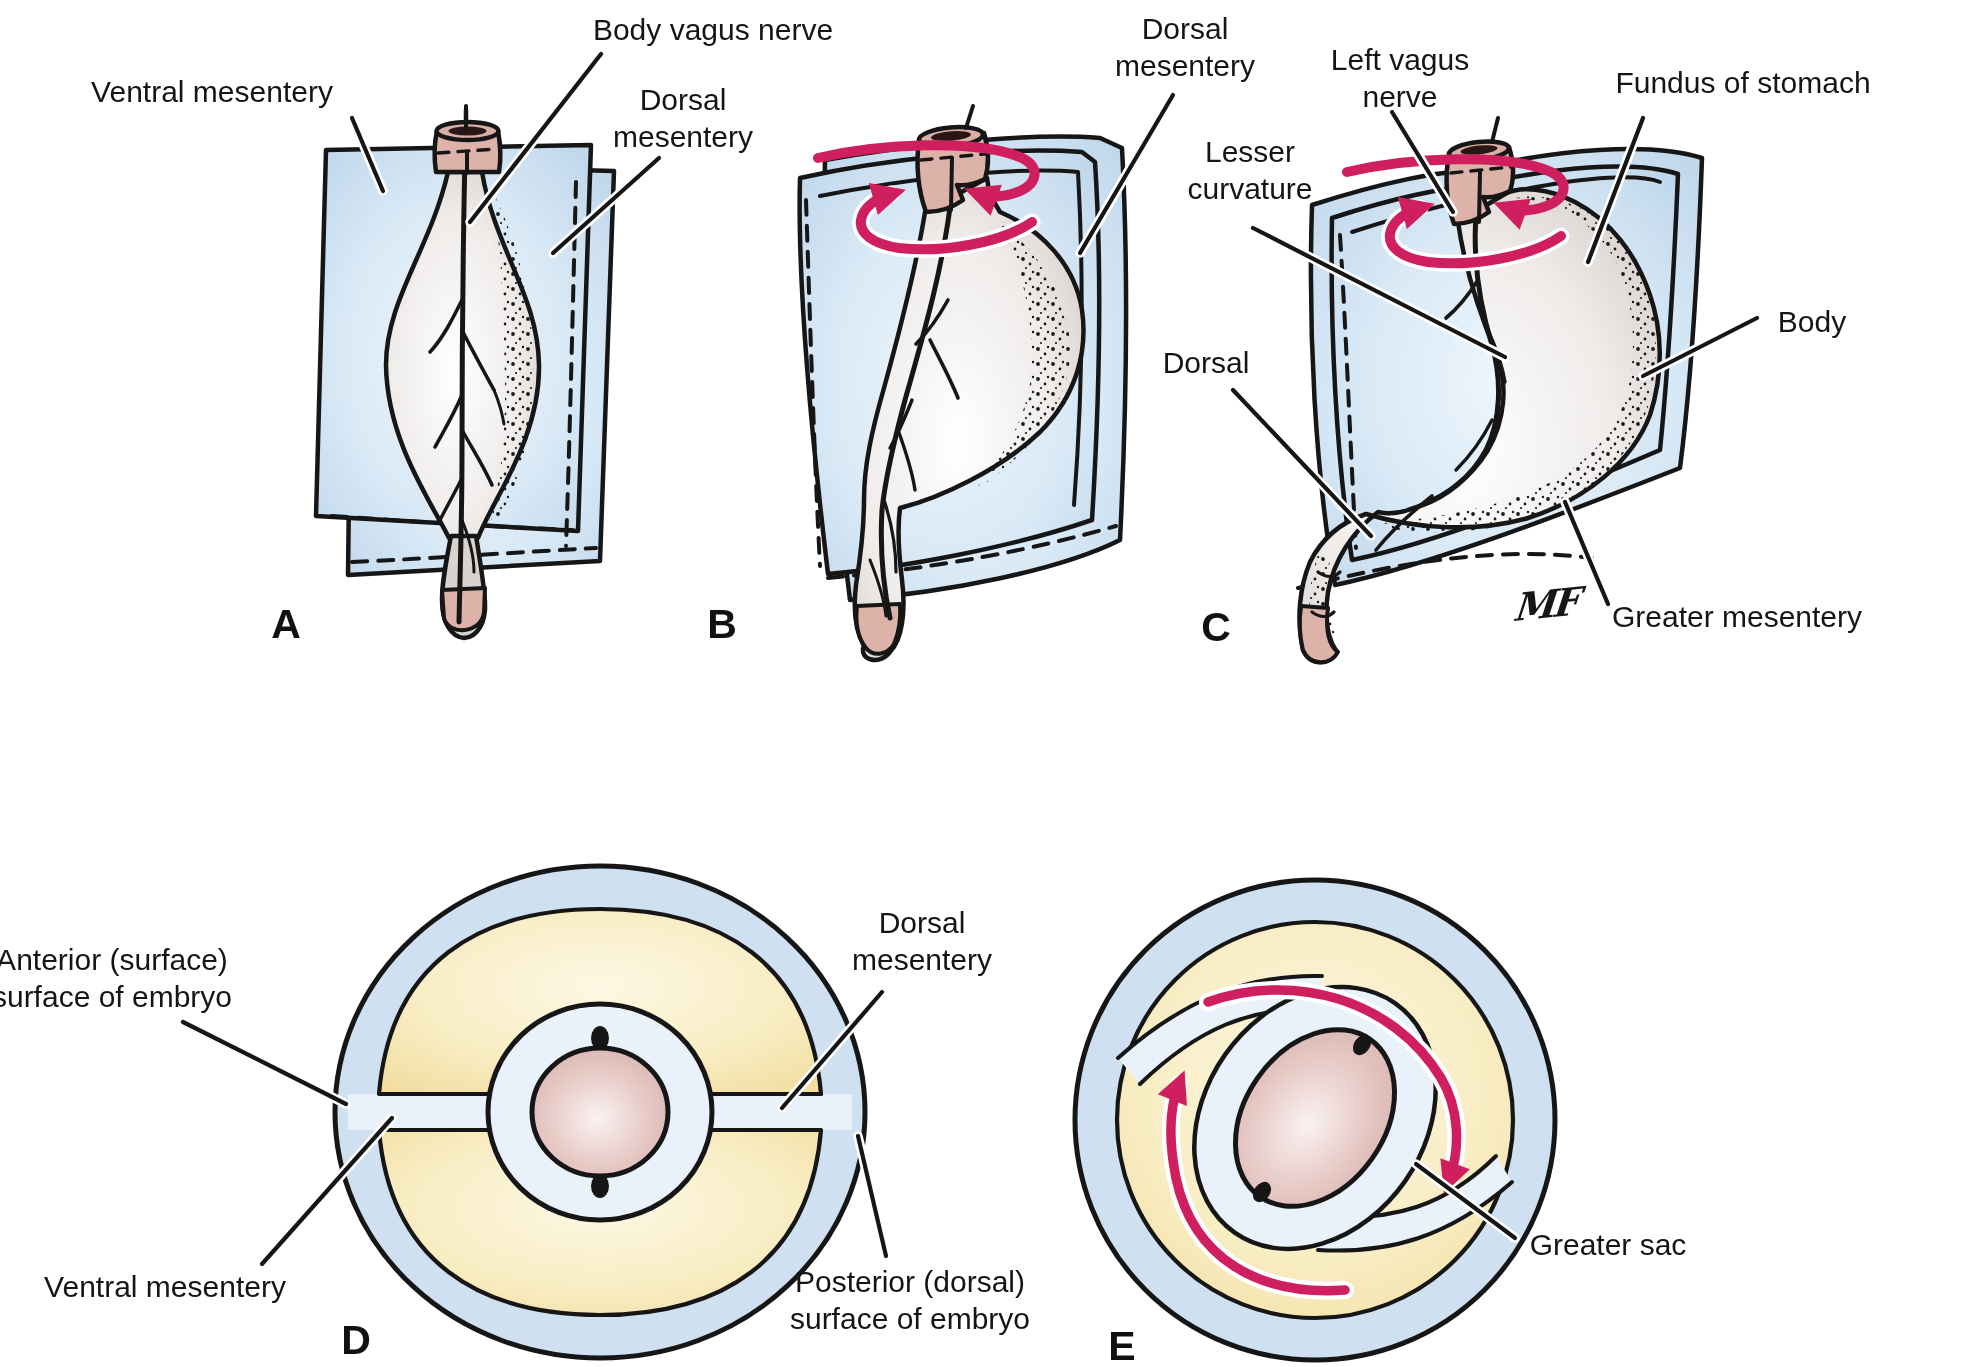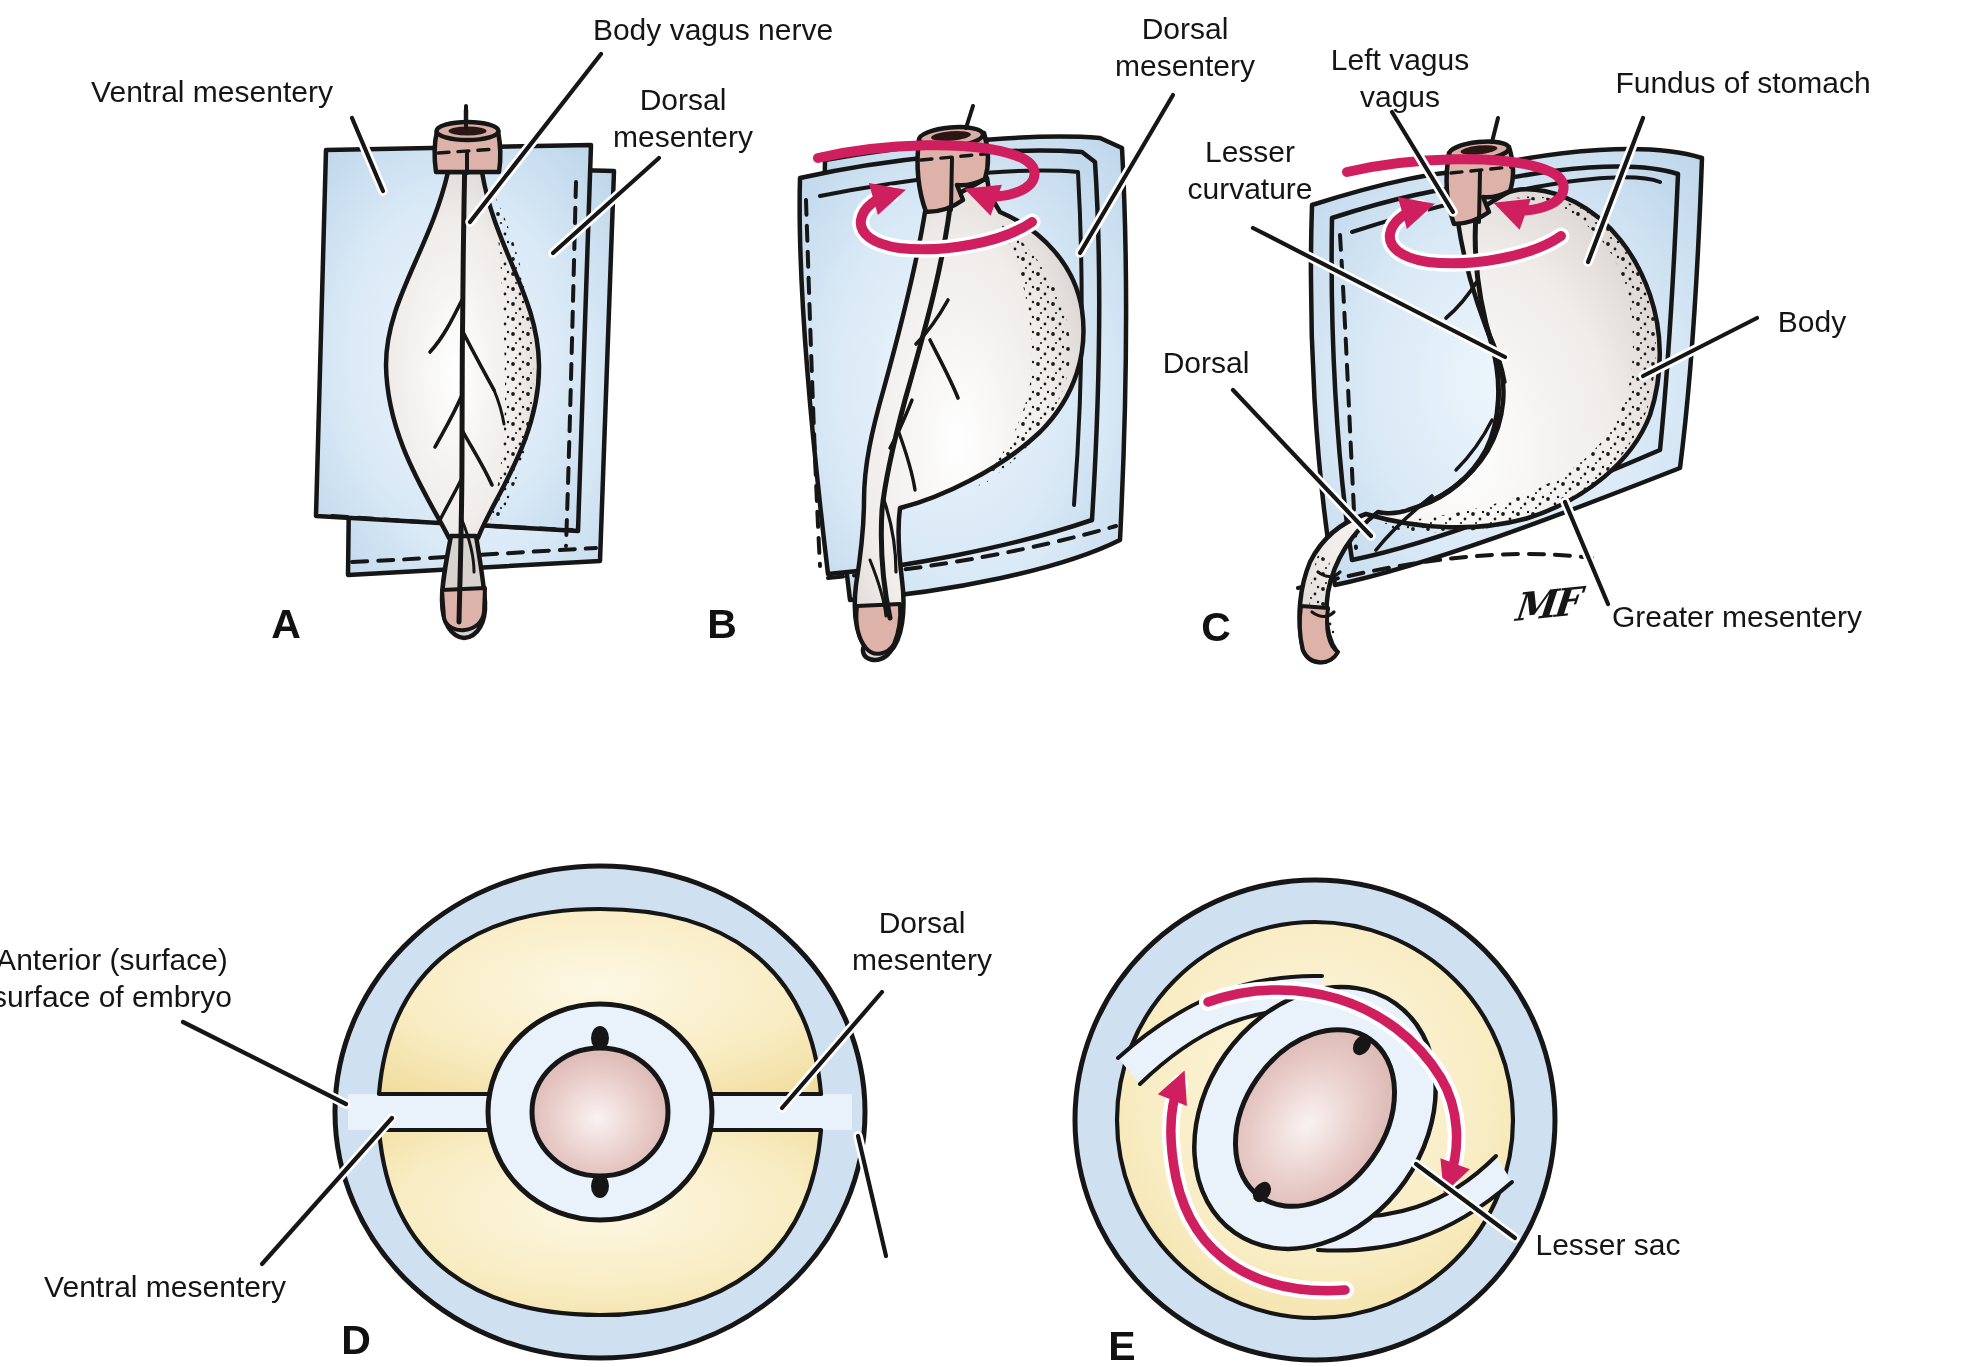--- a/index.html
+++ b/index.html
@@ -241,42 +241,46 @@
     <span>mesentery</span>
   </div>
 
   <div class="label" style="left:1185px;top:48px">
     <span>Dorsal</span><br>
     <span>mesentery</span>
   </div>
 
   <div class="label" style="left:1400px;top:79px">
     <span>Left vagus</span><br>
-    <span>vagus</span>
+    <span>nerve</span>
   </div>
   <div class="label" style="left:1743px;top:83px">Fundus of stomach</div>
   <div class="label" style="left:1250px;top:171px">
     <span>Lesser</span><br>
     <span>curvature</span>
   </div>
   <div class="label" style="left:1812px;top:322px">Body</div>
   <div class="label" style="left:1206px;top:363px">Dorsal</div>
   <div class="label" style="left:1737px;top:617px">Greater mesentery</div>
   <div class="sig" style="left:1548px;top:604px">MF</div>
 
   <div class="label" style="left:112px;top:979px">
     <span>Anterior (surface)</span><br>
     <span>surface of embryo</span>
   </div>
   <div class="label" style="left:922px;top:942px">
     <span>Dorsal</span><br>
     <span>mesentery</span>
   </div>
   <div class="label" style="left:165px;top:1287px">Ventral mesentery</div>
-
-  <div class="label" style="left:1608px;top:1245px">Lesser sac</div>
+  <div class="label" style="left:910px;top:1301px">
+    <span>Posterior (dorsal)</span><br>
+    <span>surface of embryo</span>
+  </div>
+
+  <div class="label" style="left:1608px;top:1245px">Greater sac</div>
 
   <div class="letter" style="left:286px;top:624px">A</div>
   <div class="letter" style="left:722px;top:624px">B</div>
   <div class="letter" style="left:1216px;top:627px">C</div>
   <div class="letter" style="left:356px;top:1340px">D</div>
   <div class="letter" style="left:1122px;top:1346px">E</div>
 </div>
 
 </body></html>

